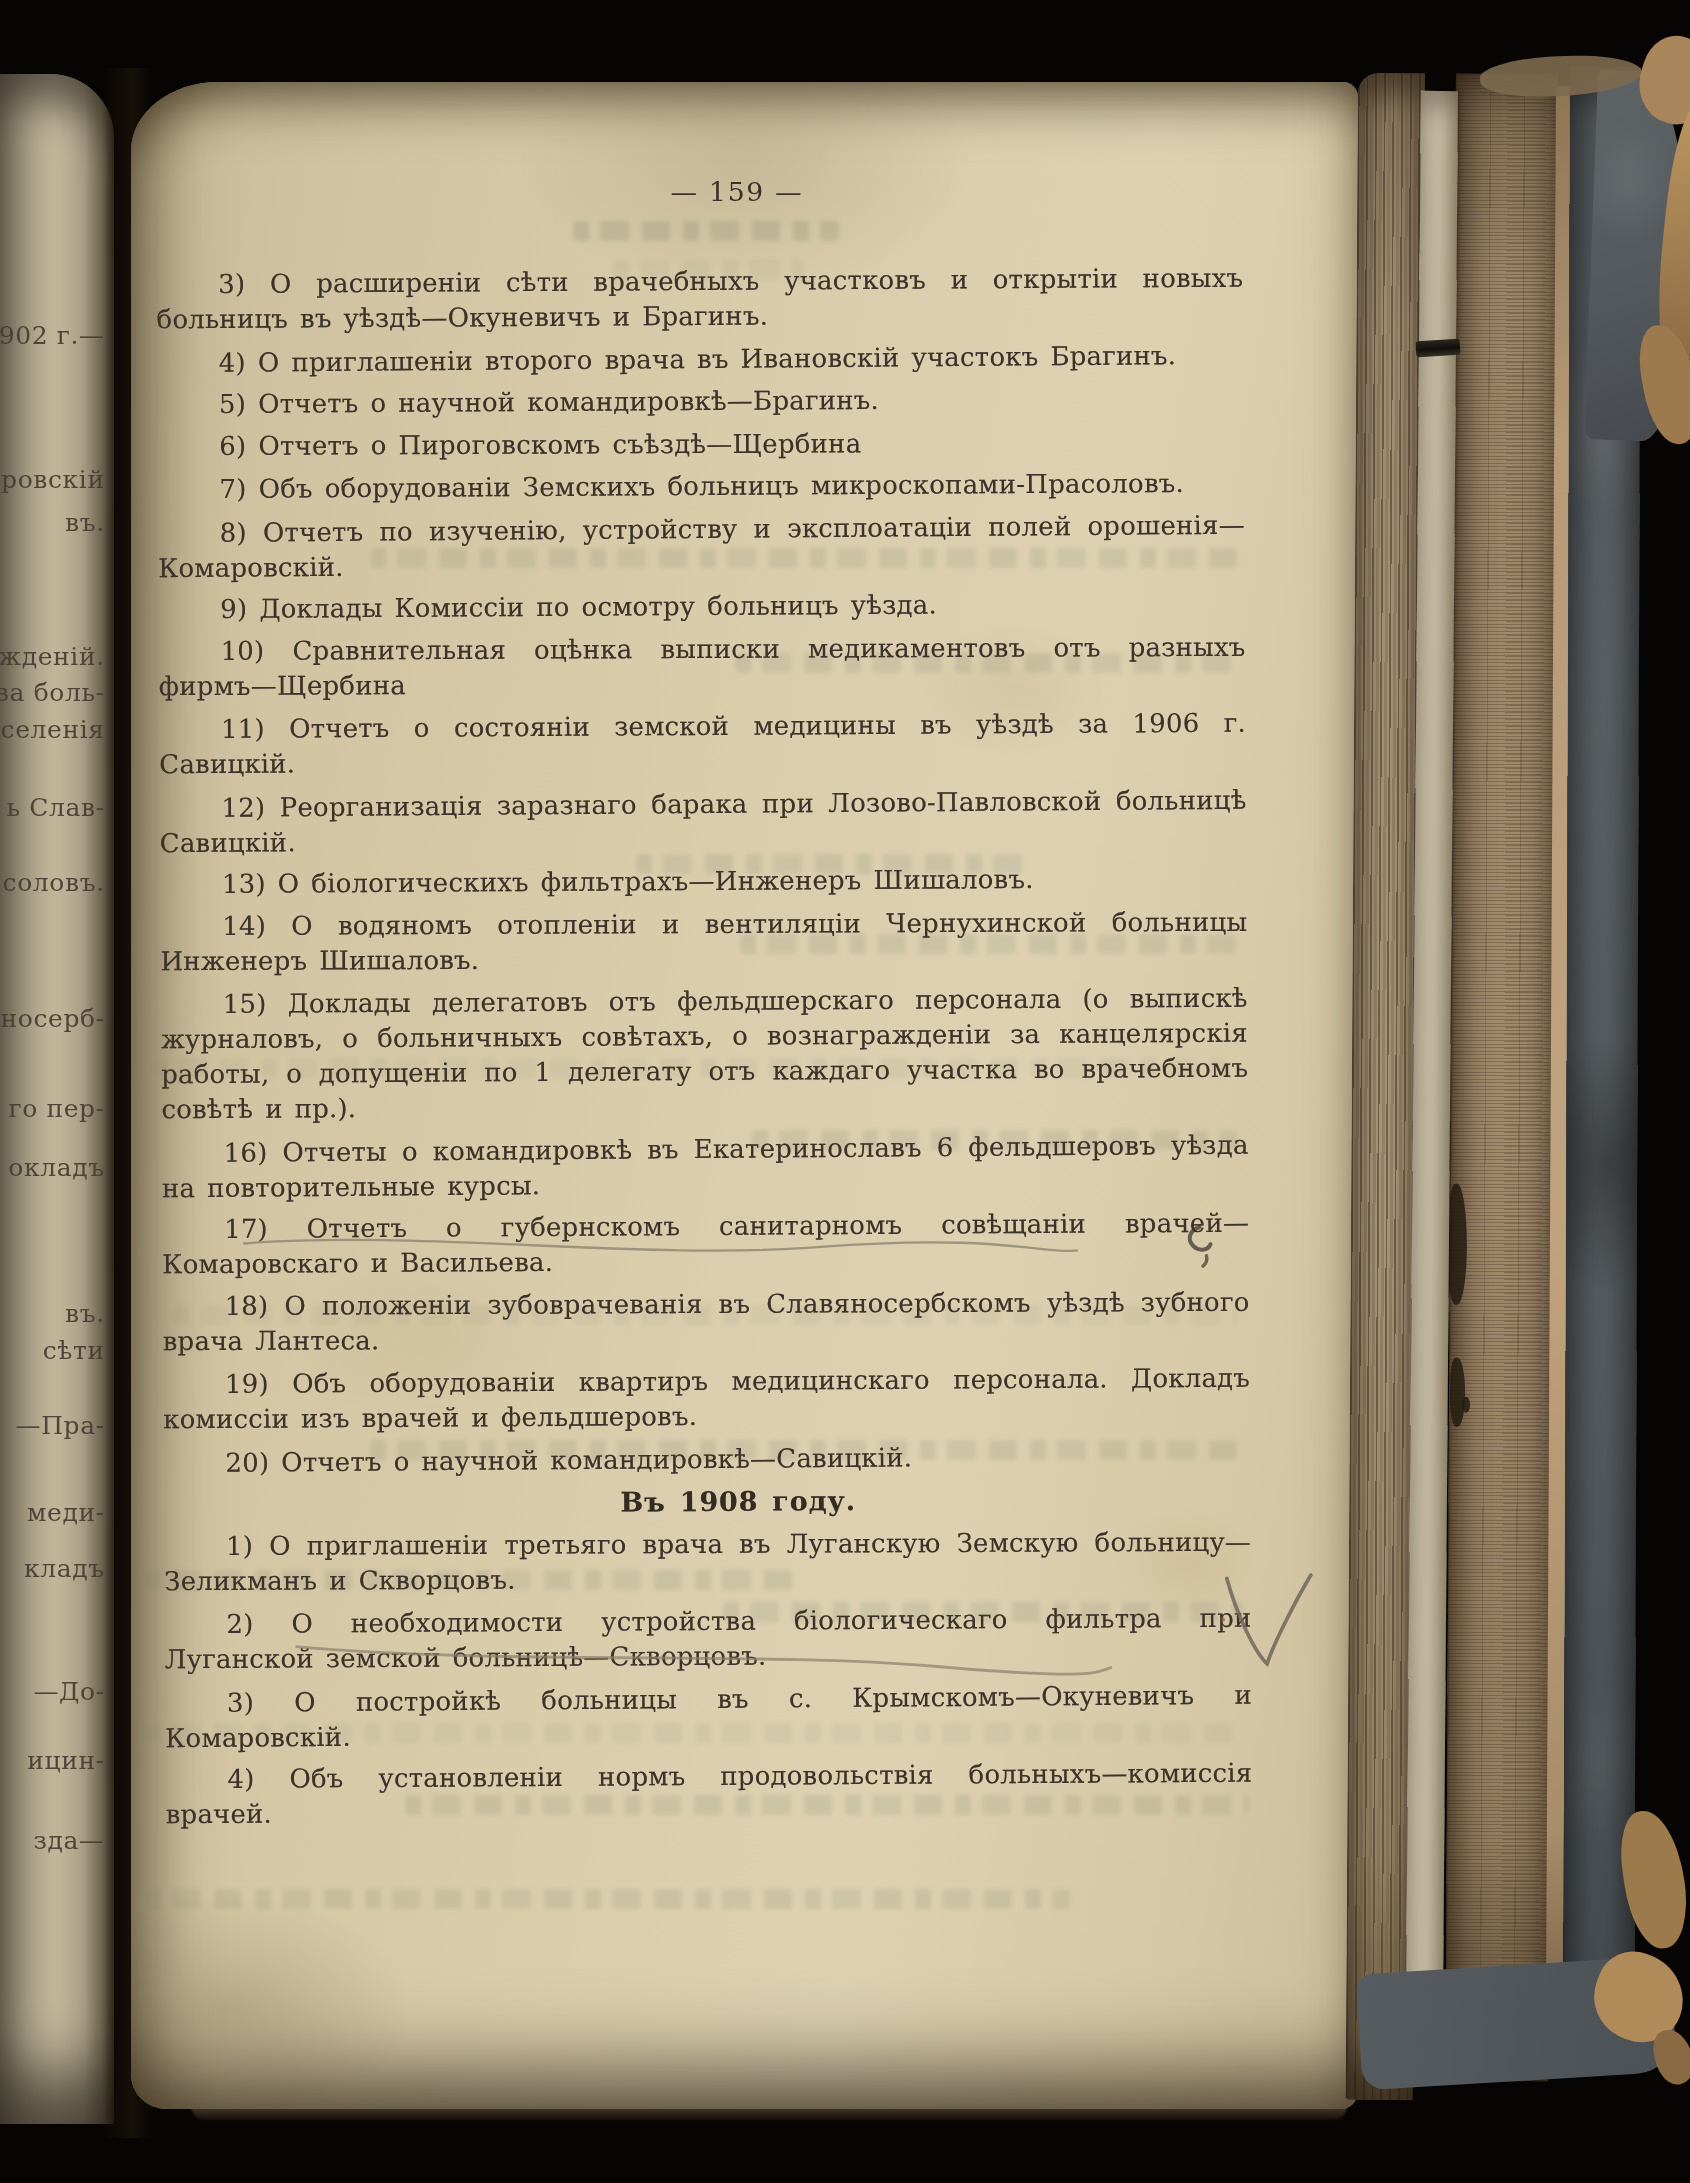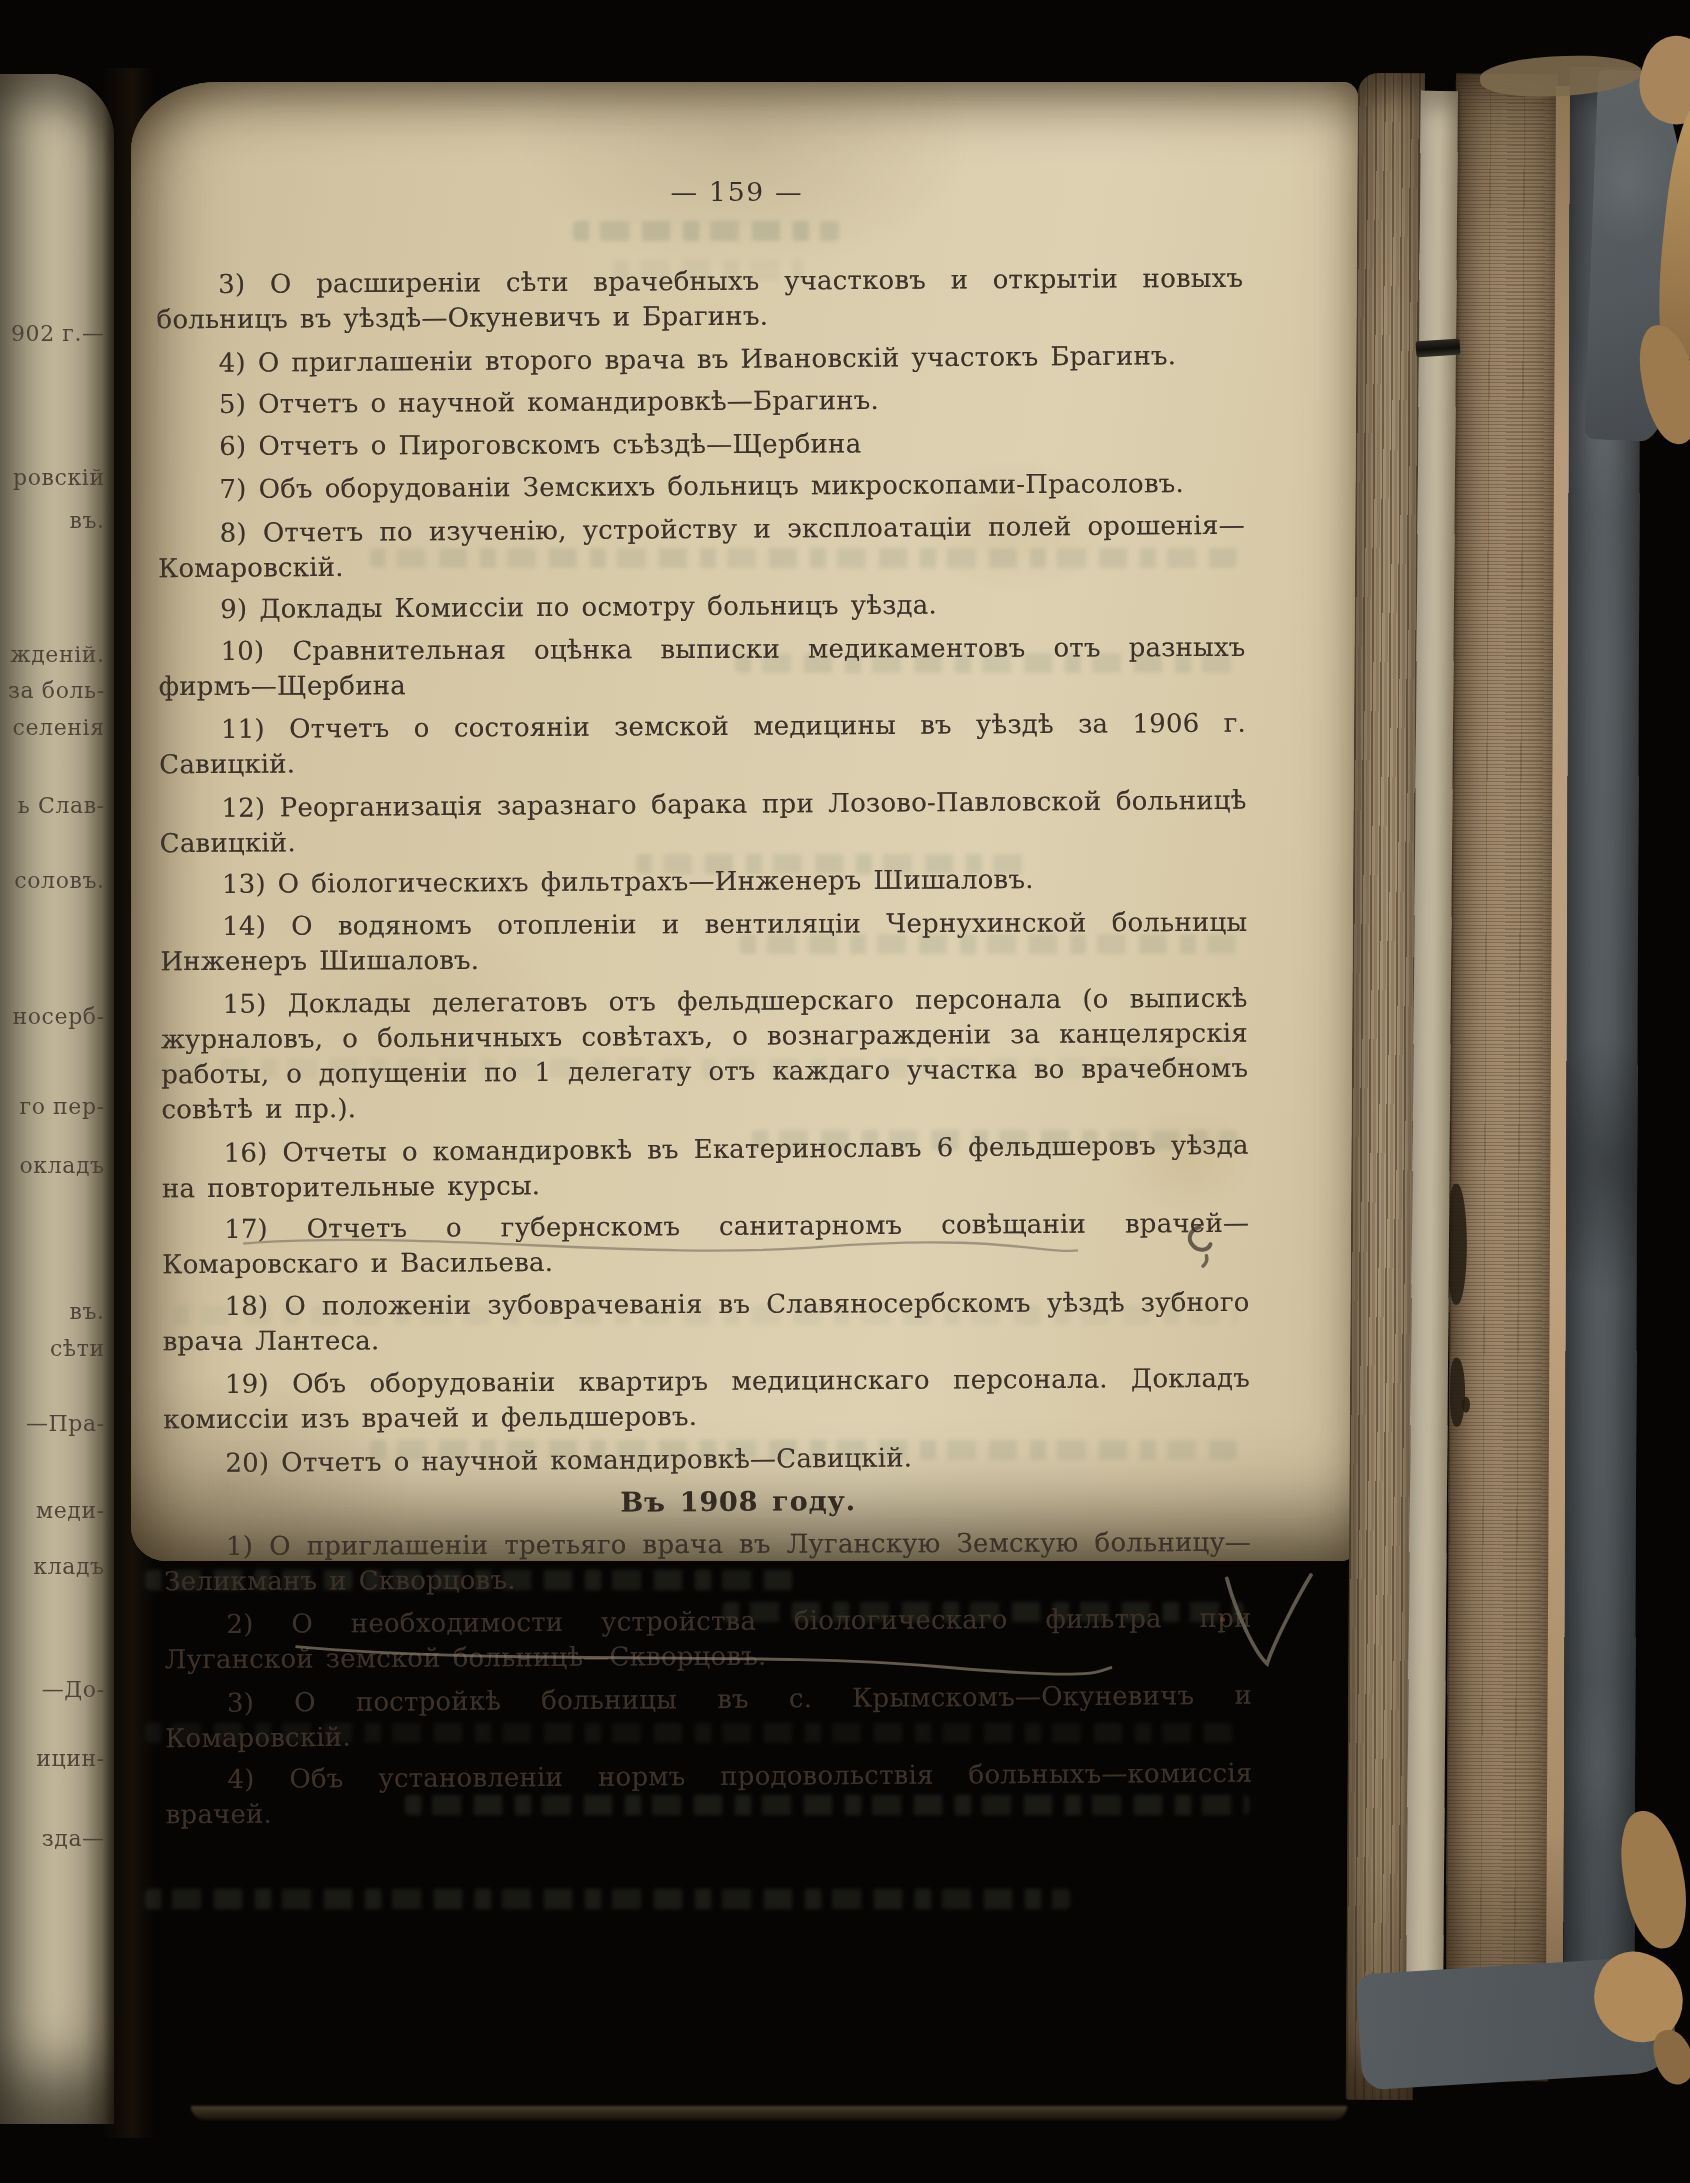--- a/index.html
+++ b/index.html
@@ -4,28 +4,28 @@
 <style>
   html,body{margin:0;padding:0;background:#070504;}
   .scene{position:relative;width:1690px;height:2183px;background:#070504;overflow:hidden;
          font-family:"DejaVu Serif",serif;}
 
   
   .left-page{position:absolute;left:0;top:74px;width:114px;height:2050px;
     background:linear-gradient(90deg,#b5ab90 0%,#c7bc9f 48%,#beb296 74%,#978c70 92%,#665c46 100%);
     border-radius:0 64px 0 0;
     box-shadow:inset 0 29px 40px rgba(10,6,2,.5),inset 0 -52px 64px rgba(10,6,2,.6);}
-  .frag{position:absolute;right:9.3px;font-size:22px;color:#463c31;white-space:nowrap;
+  .frag{position:absolute;right:9.3px;font-size:25px;color:#463c31;white-space:nowrap;
     filter:blur(0.4px);opacity:.92;letter-spacing:0.6px;}
 
   .gutter{position:absolute;left:102px;top:68px;width:53px;height:2070px;z-index:2;
     background:linear-gradient(90deg,rgba(22,15,7,0) 0%,rgba(24,17,8,.55) 38%,rgba(26,19,9,.8) 58%,rgba(26,19,9,.25) 82%,rgba(26,19,9,0) 100%);}
 
   
-  .page{position:absolute;left:131px;top:82px;width:1227px;height:1479px;z-index:3;
+  .page{position:absolute;left:131px;top:82px;width:1227px;height:2027px;z-index:3;
     background:linear-gradient(100deg,#c8ba98 0%,#d2c4a2 16%,#d9ccab 42%,#ddd1b2 66%,#d6c8a6 86%,#ccbe9c 100%);
     border-radius:87px 15px 17.3px 35px / 69px 15px 17.3px 35px;
     box-shadow:inset 55px 0 75px -35px rgba(55,40,20,.55),
                inset -19.7px 0 40px -19.7px rgba(80,62,34,.38),
                inset 0 43px 55px -29px rgba(40,28,12,.62),
                inset 0 -75px 87px -40px rgba(32,22,9,.68);}
   .stains{position:absolute;inset:0;border-radius:inherit;pointer-events:none;
     background:
       radial-gradient(139px 98px at 72% 30%,rgba(150,118,58,.10),transparent 70%),
       radial-gradient(185px 121px at 24% 62%,rgba(140,110,58,.08),transparent 70%),

